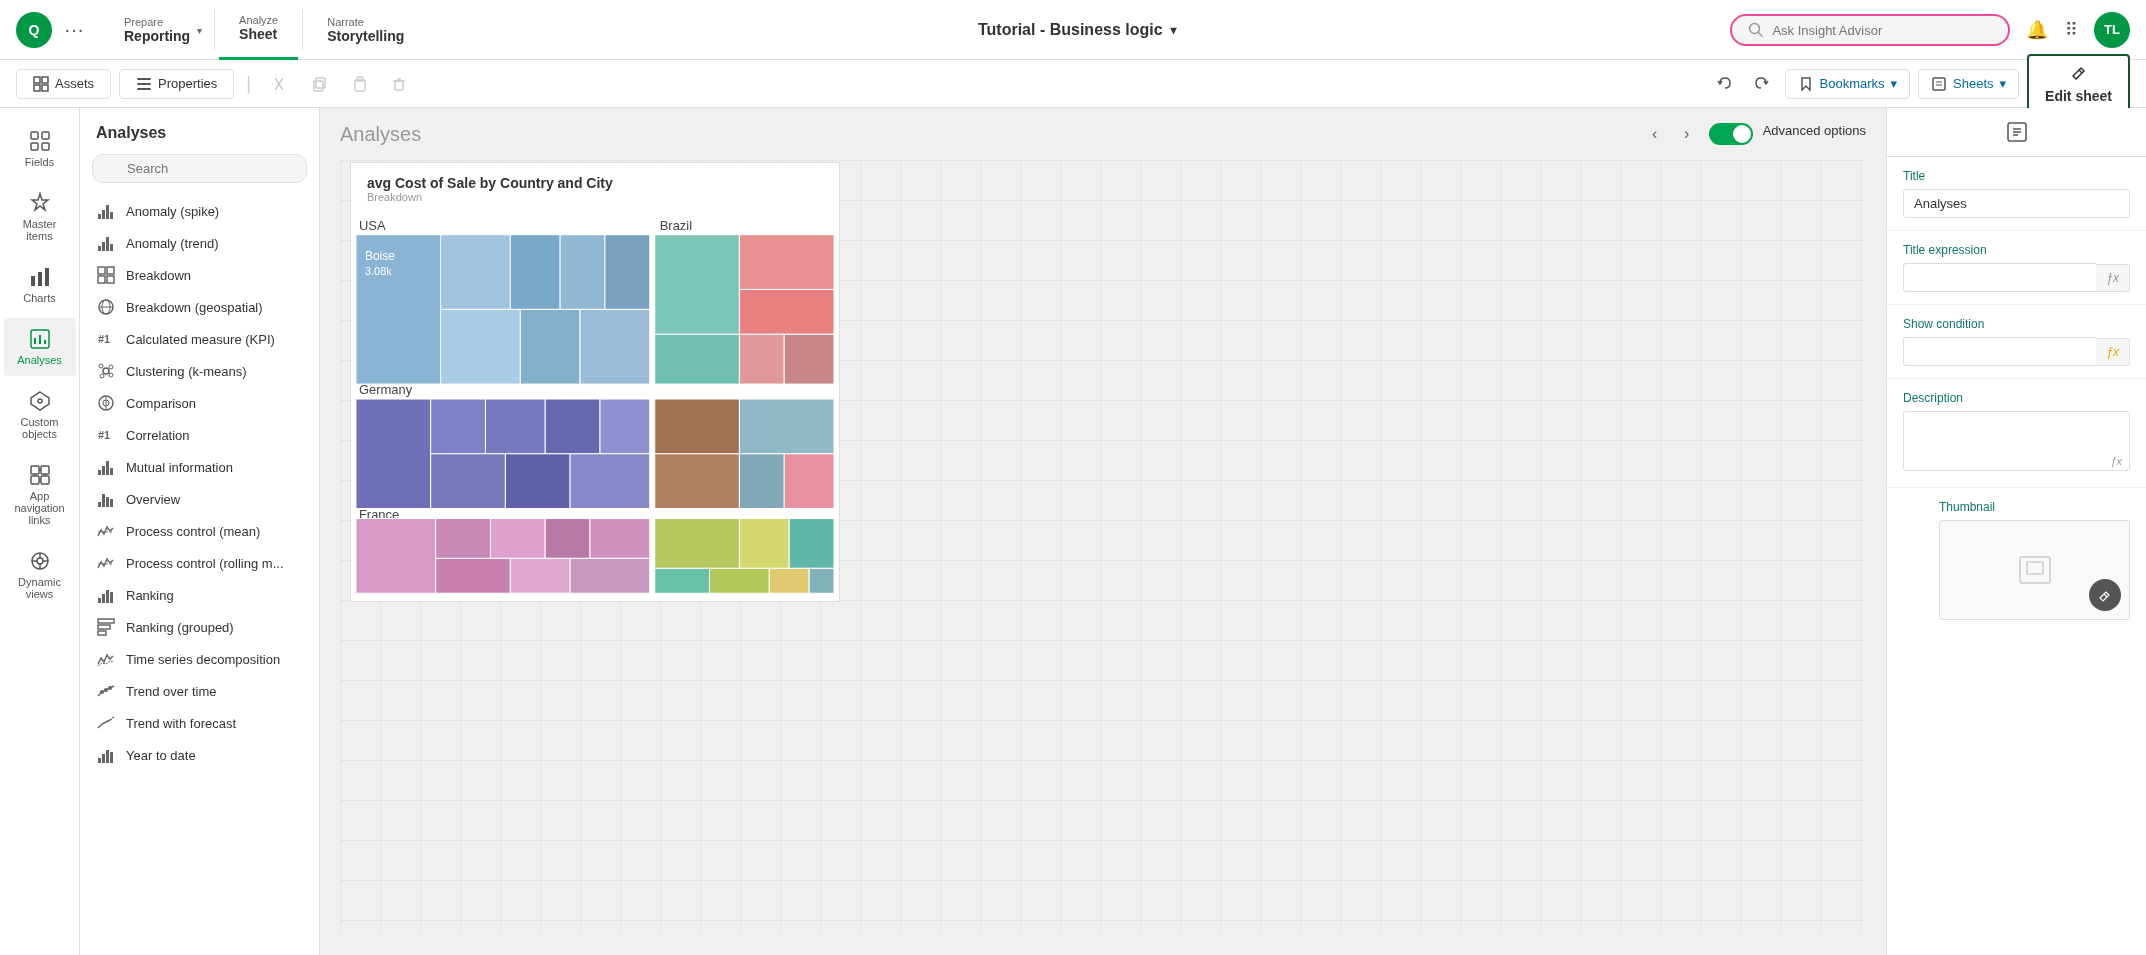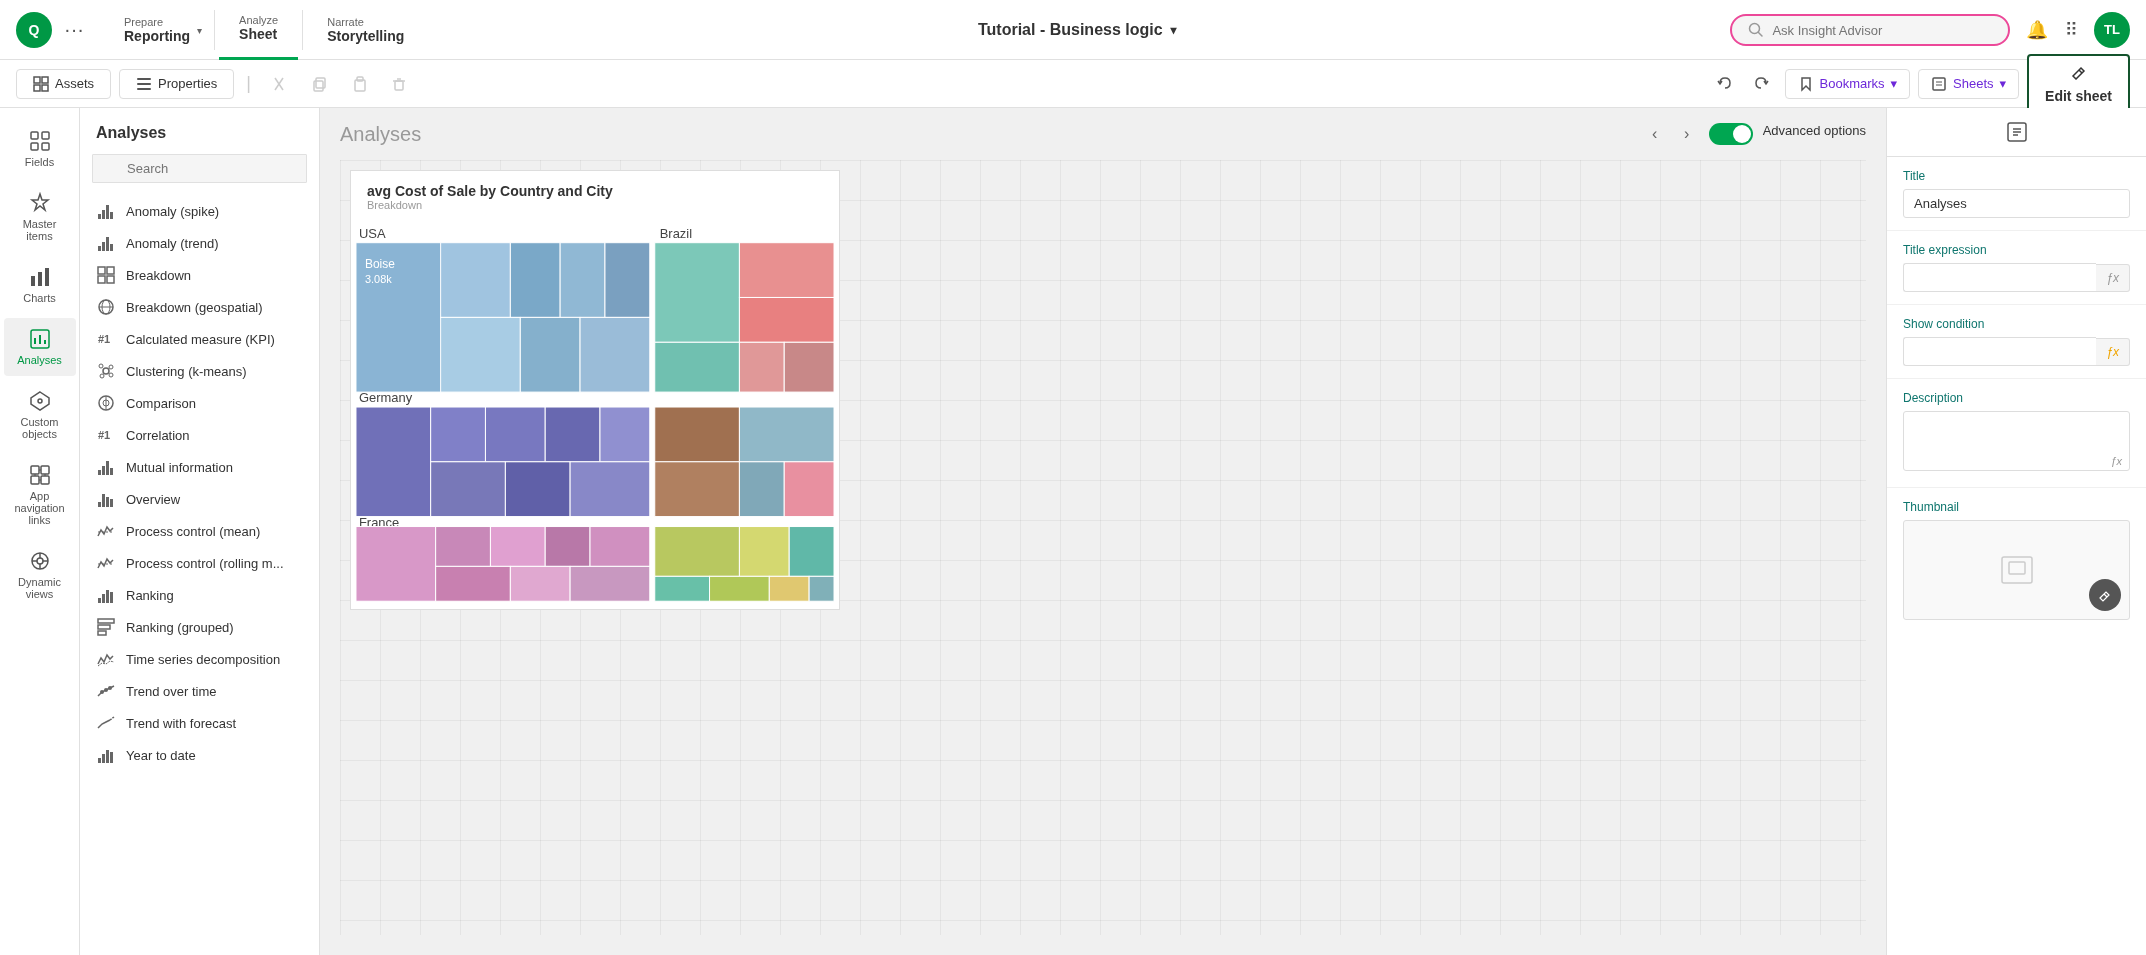--- a/index.html
+++ b/index.html
@@ -149,21 +149,21 @@
     .undo-redo { display: flex; gap: 4px; }
     .bookmarks-btn, .sheets-btn {
       display: flex;
       align-items: center;
       gap: 6px;
       padding: 6px 12px;
       border: 1px solid #ddd;
       border-radius: 4px;
       cursor: pointer;
       font-size: 13px;
-      color: #6d28d9;
+      color: #0369a1;
     }
     .edit-sheet-btn {
       display: flex;
       align-items: center;
       gap: 8px;
       padding: 8px 16px;
       background: #fff;
       border: 2px solid #14532d;
       border-radius: 4px;
       cursor: pointer;
@@ -222,21 +222,21 @@
       font-weight: 600;
       color: #333;
     }
     .analyses-search {
       margin: 4px 12px 8px;
       display: flex;
       align-items: center;
       gap: 8px;
       background: #f5f5f5;
       border: 1px solid #e0e0e0;
-      border-radius: 1px;
+      border-radius: 11px;
       padding: 6px 26px;
     }
     .analyses-search input {
       border: none;
       background: transparent;
       outline: none;
       font-size: 13px;
       color: #666;
       width: 160px;
     }
@@ -328,21 +328,21 @@
         linear-gradient(rgba(0,0,0,0.05) 1px, transparent 1px),
         linear-gradient(90deg, rgba(0,0,0,0.05) 1px, transparent 1px);
       background-size: 40px 40px;
       position: relative;
       margin: 0 20px 20px;
     }
 
     
     .chart-container {
       position: absolute;
-      top: 10px;
+      top: 2px;
       left: 10px;
       width: 490px;
       height: 440px;
       background: white;
       border: 1px solid #ddd;
       display: flex;
       flex-direction: column;
     }
     .chart-header {
       padding: 12px 16px 4px;
@@ -452,20 +452,21 @@
       position: absolute;
       right: 8px;
       bottom: 8px;
       font-size: 11px;
       color: #999;
       cursor: pointer;
       font-style: italic;
     }
     .thumbnail-area {
       padding: 12px 16px;
+      margin-left: 36px;
     }
     .thumbnail-box {
       width: 100%;
       height: 100px;
       border: 1px solid #ddd;
       border-radius: 3px;
       background: #f9f9f9;
       display: flex;
       align-items: center;
       justify-content: center;

